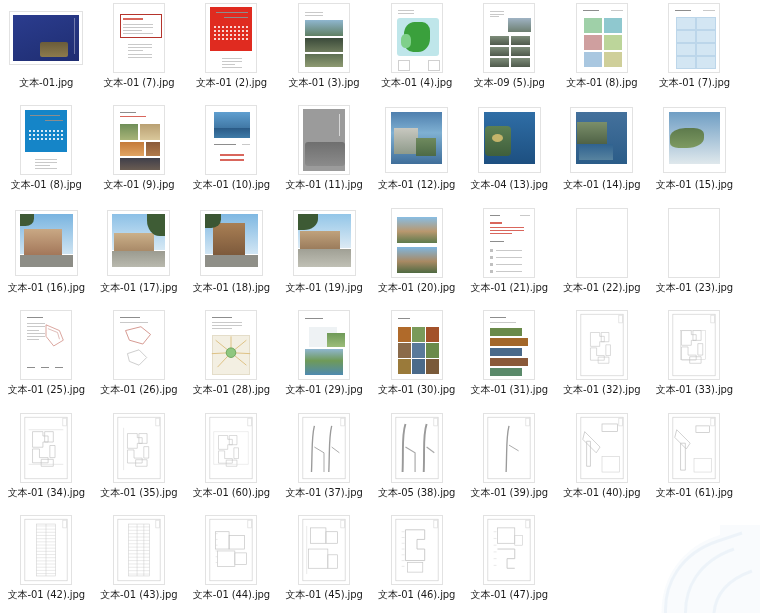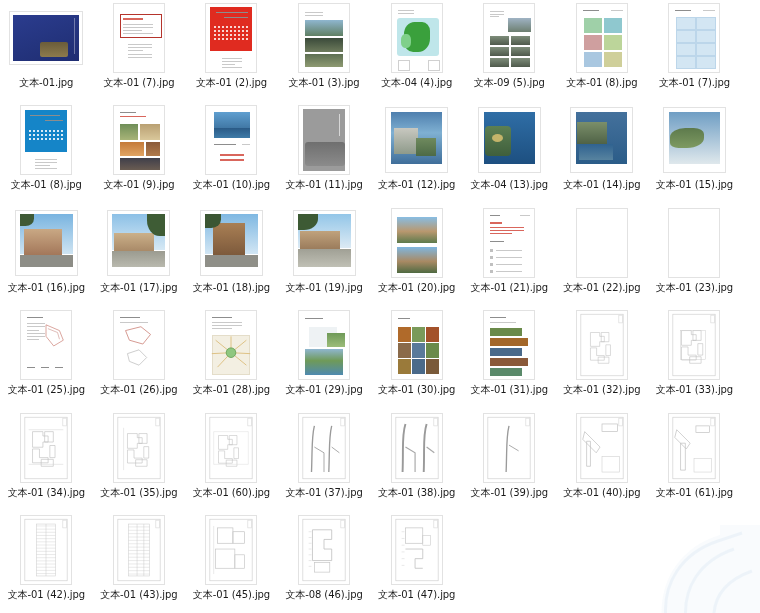--- a/index.html
+++ b/index.html
@@ -193,21 +193,21 @@
         <div class="sheet portrait">
           <div class="ln" style="left: 6px; top: 6px; width: 16px;"></div>
           <div class="ln" style="left: 6px; top: 9px; width: 16px;"></div>
           <div style="position: absolute; left: 5px; top: 14px; width: 42px; height: 38px; background: rgb(191, 230, 234); border-radius: 3px;"></div>
           <div style="position: absolute; left: 12px; top: 18px; width: 26px; height: 30px; background: rgb(58, 160, 60); border-radius: 40% 30% 45% 35%;"></div>
           <div style="position: absolute; left: 9px; top: 30px; width: 10px; height: 14px; background: rgb(127, 208, 138); border-radius: 40%;"></div>
           <div style="position: absolute; left: 6px; top: 56px; width: 10px; height: 9px; border: 1px solid rgb(208, 208, 208);"></div>
           <div style="position: absolute; left: 36px; top: 56px; width: 10px; height: 9px; border: 1px solid rgb(208, 208, 208);"></div>
         </div>
       </div>
-      <div class="label">文本-04 (4).jpg</div>
+      <div class="label">文本-01 (4).jpg</div>
     </div>
     <div class="cell">
       <div class="thumb-wrap">
         <div class="sheet portrait">
           <div class="ln" style="left: 6px; top: 7px; width: 14px;"></div>
           <div class="ln" style="left: 6px; top: 9.6px; width: 14px;"></div>
           <div class="ln" style="left: 6px; top: 12.2px; width: 9.1px;"></div>
           <div style="position: absolute; left: 24px; top: 14px; width: 23px; height: 14px; background: linear-gradient(rgb(159, 179, 196), rgb(109, 127, 112));"></div>
           <div style="position: absolute; left: 6px; top: 32px; width: 19px; height: 9px; background: linear-gradient(rgb(126, 141, 122), rgb(79, 90, 76));"></div>
           <div style="position: absolute; left: 27px; top: 32px; width: 19px; height: 9px; background: linear-gradient(rgb(126, 141, 122), rgb(79, 90, 76));"></div>
@@ -668,21 +668,21 @@
           <svg viewBox="0 0 52 70" style="position: absolute; left: 0px; top: 0px; width: 100%; height: 100%;">
             <rect x="4" y="3" width="44" height="64" stroke="#cfcfcf" stroke-width="0.7" fill="none"></rect>
             <rect x="43.5" y="4" width="4" height="8" stroke="#d5d5d5" stroke-width="0.6" fill="none"></rect>
             <path d="M14 10 C 10 22, 12 34, 11 60" stroke="#9a9a9a" stroke-width="2" fill="none"></path>
             <path d="M14 34 L24 40 L24 60" stroke="#a8a8a8" stroke-width="1.2" fill="none"></path>
             <path d="M36 10 C 32 22, 34 34, 33 60" stroke="#9a9a9a" stroke-width="2" fill="none"></path>
             <path d="M36 34 L44 40" stroke="#a8a8a8" stroke-width="1.2" fill="none"></path>
           </svg>
         </div>
       </div>
-      <div class="label">文本-01 (38).jpg</div>
+      <div class="label">文本-05 (38).jpg</div>
     </div>
     <div class="cell">
       <div class="thumb-wrap">
         <div class="sheet portrait">
           <svg viewBox="0 0 52 70" style="position: absolute; left: 0px; top: 0px; width: 100%; height: 100%;">
             <rect x="4" y="3" width="44" height="64" stroke="#cfcfcf" stroke-width="0.7" fill="none"></rect>
             <rect x="43.5" y="4" width="4" height="8" stroke="#d5d5d5" stroke-width="0.6" fill="none"></rect>
             <path d="M26 12 C 23 24, 24 34, 23 60" stroke="#9a9a9a" stroke-width="1.4" fill="none"></path>
             <path d="M26 32 L36 38" stroke="#a8a8a8" stroke-width="1" fill="none"></path>
           </svg>
@@ -776,20 +776,41 @@
         </div>
       </div>
       <div class="label">文本-01 (43).jpg</div>
     </div>
     <div class="cell">
       <div class="thumb-wrap">
         <div class="sheet portrait">
           <svg viewBox="0 0 52 70" style="position: absolute; left: 0px; top: 0px; width: 100%; height: 100%;">
             <rect x="4" y="3" width="44" height="64" stroke="#cfcfcf" stroke-width="0.7" fill="none"></rect>
             <rect x="43.5" y="4" width="4" height="8" stroke="#d5d5d5" stroke-width="0.6" fill="none"></rect>
+            <rect x="10" y="16" width="14" height="18" stroke="#c2c2c2" stroke-width="0.7" fill="none"></rect>
+            <rect x="24" y="20" width="16" height="14" stroke="#c2c2c2" stroke-width="0.7" fill="none"></rect>
+            <rect x="12" y="36" width="18" height="16" stroke="#c6c6c6" stroke-width="0.7" fill="none"></rect>
+            <rect x="30" y="38" width="12" height="12" stroke="#c6c6c6" stroke-width="0.7" fill="none"></rect>
+            <path d="M10 18 h2" stroke="#d0d0d0" stroke-width="0.5" fill="none"></path>
+            <path d="M10 24 h2" stroke="#d0d0d0" stroke-width="0.5" fill="none"></path>
+            <path d="M10 30 h2" stroke="#d0d0d0" stroke-width="0.5" fill="none"></path>
+            <path d="M10 36 h2" stroke="#d0d0d0" stroke-width="0.5" fill="none"></path>
+            <path d="M10 42 h2" stroke="#d0d0d0" stroke-width="0.5" fill="none"></path>
+            <path d="M10 48 h2" stroke="#d0d0d0" stroke-width="0.5" fill="none"></path>
+          </svg>
+        </div>
+      </div>
+      <div class="label">文本-01 (44).jpg</div>
+    </div>
+    <div class="cell">
+      <div class="thumb-wrap">
+        <div class="sheet portrait">
+          <svg viewBox="0 0 52 70" style="position: absolute; left: 0px; top: 0px; width: 100%; height: 100%;">
+            <rect x="4" y="3" width="44" height="64" stroke="#cfcfcf" stroke-width="0.7" fill="none"></rect>
+            <rect x="43.5" y="4" width="4" height="8" stroke="#d5d5d5" stroke-width="0.6" fill="none"></rect>
             <rect x="12" y="12" width="16" height="16" stroke="#c2c2c2" stroke-width="0.7" fill="none"></rect>
             <rect x="28" y="16" width="12" height="12" stroke="#c2c2c2" stroke-width="0.7" fill="none"></rect>
             <rect x="10" y="34" width="20" height="20" stroke="#c6c6c6" stroke-width="0.7" fill="none"></rect>
             <rect x="30" y="40" width="10" height="14" stroke="#c6c6c6" stroke-width="0.7" fill="none"></rect>
             <path d="M8 10 v50" stroke="#d4d4d4" stroke-width="0.5" fill="none"></path>
           </svg>
         </div>
       </div>
       <div class="label">文本-01 (45).jpg</div>
     </div>
@@ -804,21 +825,21 @@
             <path d="M10 16 h3" stroke="#d0d0d0" stroke-width="0.5" fill="none"></path>
             <path d="M10 22 h3" stroke="#d0d0d0" stroke-width="0.5" fill="none"></path>
             <path d="M10 28 h3" stroke="#d0d0d0" stroke-width="0.5" fill="none"></path>
             <path d="M10 34 h3" stroke="#d0d0d0" stroke-width="0.5" fill="none"></path>
             <path d="M10 40 h3" stroke="#d0d0d0" stroke-width="0.5" fill="none"></path>
             <path d="M10 46 h3" stroke="#d0d0d0" stroke-width="0.5" fill="none"></path>
             <path d="M10 52 h3" stroke="#d0d0d0" stroke-width="0.5" fill="none"></path>
           </svg>
         </div>
       </div>
-      <div class="label">文本-08 (46).jpg</div>
+      <div class="label">文本-01 (46).jpg</div>
     </div>
     <div class="cell">
       <div class="thumb-wrap">
         <div class="sheet portrait">
           <svg viewBox="0 0 52 70" style="position: absolute; left: 0px; top: 0px; width: 100%; height: 100%;">
             <rect x="4" y="3" width="44" height="64" stroke="#cfcfcf" stroke-width="0.7" fill="none"></rect>
             <rect x="43.5" y="4" width="4" height="8" stroke="#d5d5d5" stroke-width="0.6" fill="none"></rect>
             <rect x="14" y="12" width="18" height="16" stroke="#c2c2c2" stroke-width="0.7" fill="none"></rect>
             <path d="M14 34 h18 v10 h-8 v10 h8" stroke="#bdbdbd" stroke-width="0.8" fill="none"></path>
             <rect x="32" y="20" width="8" height="10" stroke="#cacaca" stroke-width="0.6" fill="none"></rect>

